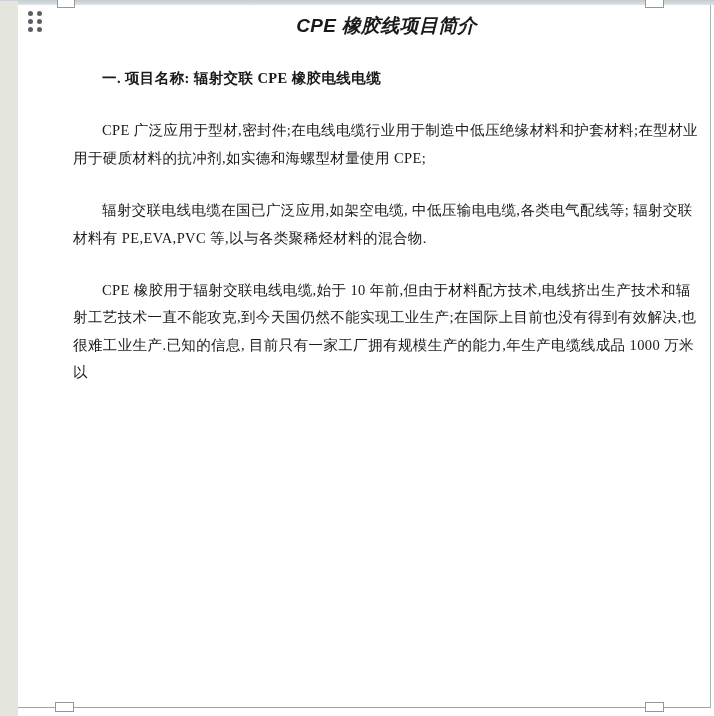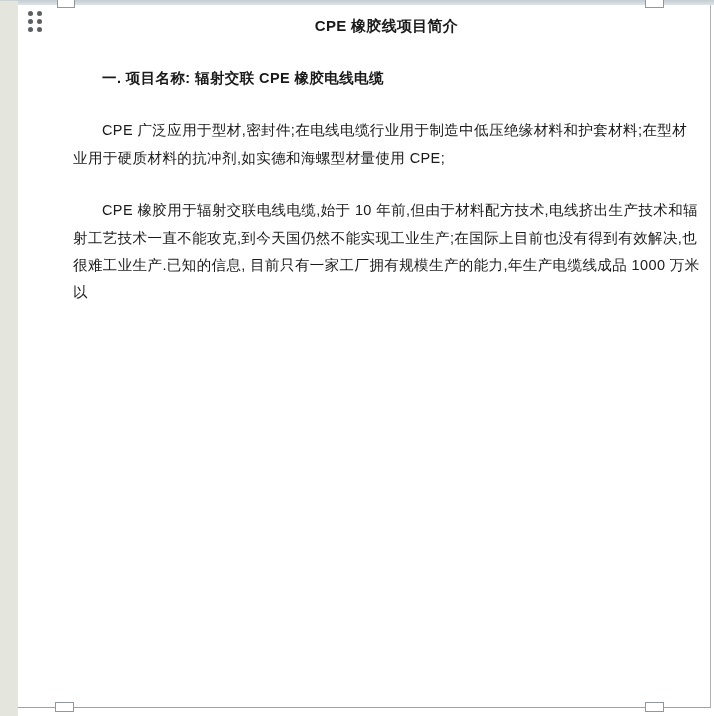--- a/index.html
+++ b/index.html
@@ -39,33 +39,35 @@
     border-right: 1px solid #b0b0b0;
     border-bottom: 1px solid #9ea49e;
     box-sizing: content-box;
     overflow: hidden;
     color: #1a1a1a;
   }
   .page-inner {
     padding: 7px 10px 0 55px;
   }
   .doc-title {
-    font-size: 15px;
+    font-size: 19px;
     line-height: 27.2px;
     font-weight: 700;
     text-align: center;
     margin: 0 0 25.5px 0;
     letter-spacing: 0.3px;
+    font-style: italic;
   }
   .block {
     font-size: 14.5px;
     line-height: 27.2px;
     margin: 0 0 25.5px 0;
     text-indent: 2em;
     letter-spacing: 0.4px;
+    font-family: Liberation Serif, serif;
   }
   .block.heading {
     font-weight: 700;
   }
   .block.paragraph {
     font-weight: 400;
   }
   .block:last-child { margin-bottom: 0; }
   
   .drag-handle {
@@ -101,20 +103,21 @@
 <div class="canvas">
 
   <div class="top-strip"></div>
   <div class="left-strip"></div>
 
   <div class="page">
     <div class="page-inner">
       <div class="doc-title">CPE 橡胶线项目简介</div>
       <div class="block heading">一. 项目名称: 辐射交联 CPE 橡胶电线电缆</div>
       <div class="block paragraph">CPE 广泛应用于型材,密封件;在电线电缆行业用于制造中低压绝缘材料和护套材料;在型材业用于硬质材料的抗冲剂,如实德和海螺型材量使用 CPE;</div>
+      <div class="block paragraph">辐射交联电线电缆在国已广泛应用,如架空电缆, 中低压输电电缆,各类电气配线等; 辐射交联材料有 PE,EVA,PVC 等,以与各类聚稀烃材料的混合物.</div>
       <div class="block paragraph">CPE 橡胶用于辐射交联电线电缆,始于 10 年前,但由于材料配方技术,电线挤出生产技术和辐射工艺技术一直不能攻克,到今天国仍然不能实现工业生产;在国际上目前也没有得到有效解决,也很难工业生产.已知的信息, 目前只有一家工厂拥有规模生产的能力,年生产电缆线成品 1000 万米以</div>
     </div>
   </div>
 
   <div class="drag-handle">
     <span class="dot"></span>
     <span class="dot"></span>
     <span class="dot"></span>
     <span class="dot"></span>
     <span class="dot"></span>

